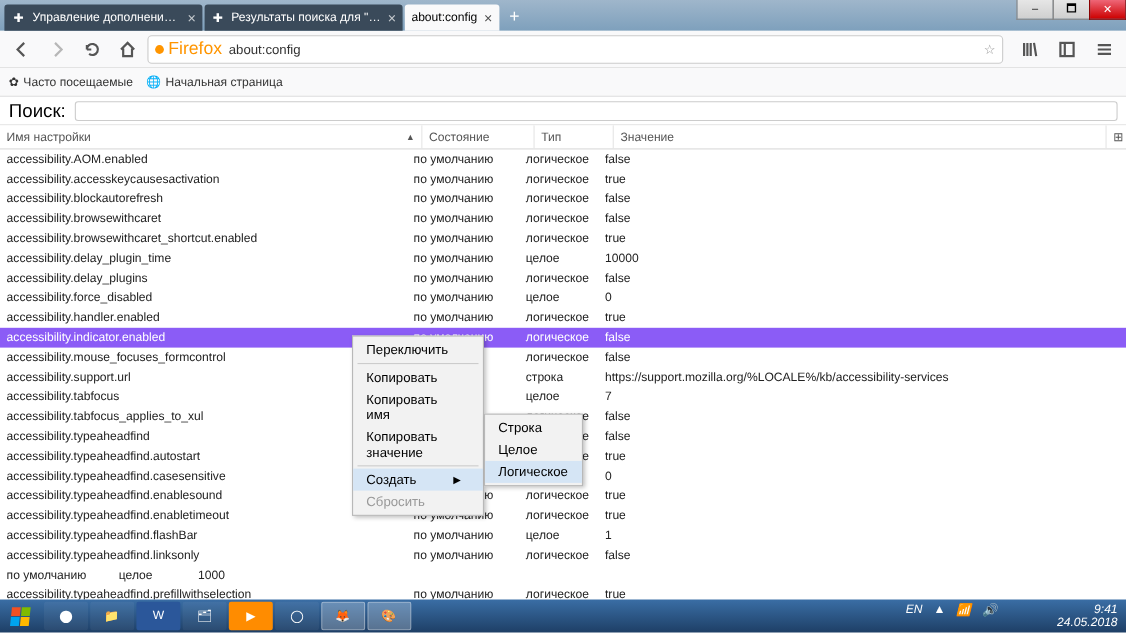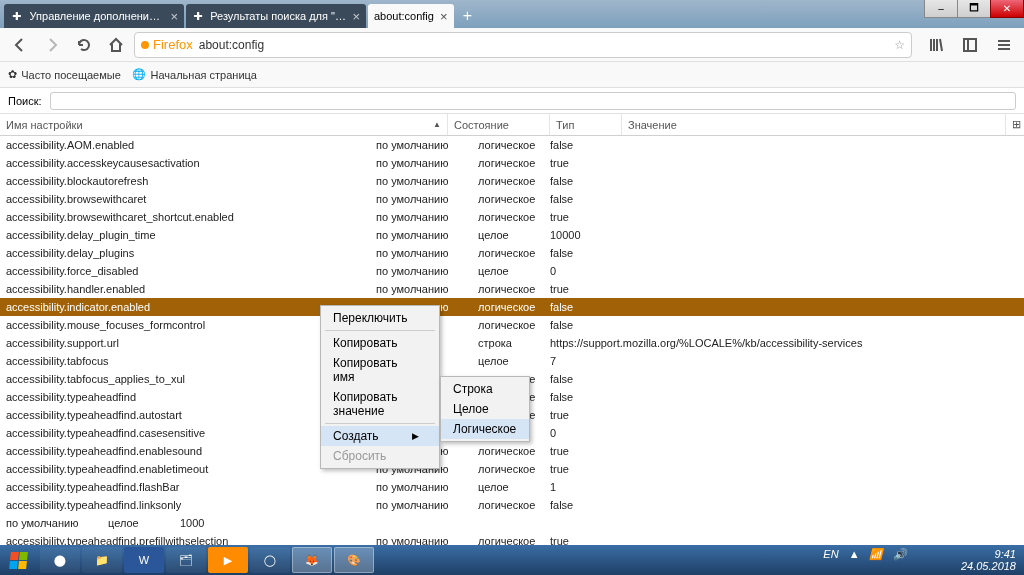--- a/index.html
+++ b/index.html
@@ -18,54 +18,54 @@
   .win-controls { position:absolute; top:0; right:0; display:flex; }
   .win-btn { width:34px; height:18px; background:linear-gradient(#e6e6e6,#cfcfcf); border:1px solid #888; border-top:none; margin-left:-1px; display:flex; align-items:center; justify-content:center; font-size:10px; }
   .win-btn.close { background:linear-gradient(#e67,#c00); color:#fff; border-color:#800; }
 
   
   .nav-bar { display:flex; align-items:center; height:34px; padding:0 6px; background:#f9f9fa; border-bottom:1px solid #e0e0e0; gap:4px; }
   .nav-btn { width:28px; height:28px; display:flex; align-items:center; justify-content:center; color:#555; border-radius:4px; }
   .nav-btn.disabled { opacity:.4; }
   .nav-btn svg { width:16px; height:16px; stroke:currentColor; fill:none; stroke-width:2; }
   .url-box { flex:1 1 auto; display:flex; align-items:center; border:1px solid #ccc; border-radius:4px; height:26px; padding:0 6px; background:#fff; }
-  .url-fox { color:#ff9500; display:flex; align-items:center; gap:4px; margin-right:6px; font-size:13px; }
+  .url-fox { color:#ff9500; display:flex; align-items:center; gap:4px; margin-right:6px; font-size:16px; }
   .url-fox-dot { width:8px; height:8px; border-radius:50%; background:#ff9500; }
   .url-text { flex:1 1 auto; font-size:12px; color:#333; }
   .url-star { color:#999; }
   .right-icons { display:flex; gap:6px; margin-left:6px; }
 
   
   .bm-bar { display:flex; align-items:center; height:26px; padding:0 8px; background:#f9f9fa; border-bottom:1px solid #e0e0e0; gap:12px; font-size:11px; color:#333; }
   .bm-item { display:flex; align-items:center; gap:4px; }
 
   
   .search-row { display:flex; align-items:center; height:26px; padding:0 8px; border-bottom:1px solid #e0e0e0; }
-  .search-label { font-size:11px; margin-right:8px; }
+  .search-label { font-size:17px; margin-right:8px; }
   .search-input { flex:1 1 auto; border:1px solid #ccc; height:18px; border-radius:3px; padding:0 4px; }
 
   
   .col-headers { display:flex; height:22px; border-bottom:1px solid #d0d0d0; background:#fff; font-size:11px; color:#555; }
   .col { border-right:1px solid #e5e5e5; display:flex; align-items:center; padding:0 6px; }
-  .c-name { width:448px;justify-content:space-between; }
+  .c-name { width:384px;justify-content:space-between; }
   .c-name .sort { margin-left:auto; font-size:8px; }
   .c-state { width:102px; }
   .c-type { width:72px; }
   .c-value { flex:1 1 auto; }
   .c-cfg { width:18px; text-align:center; border-right:none; }
 
   
   .grid { height: calc(575px - 28px - 34px - 26px - 26px - 22px - 30px); overflow:hidden; background:#fff;}
   .row { display:flex; height:18px; font-size:11px; color:#222; align-items:center; }
   .row > div { padding:0 6px; white-space:nowrap; overflow:hidden; }
   .r-name { width:370px; }
   .r-state { width:102px; }
   .r-type { width:72px; }
   .r-value { flex:1 1 auto; }
-  .row.selected { background:#a16207; color:#fff; }
+  .row.selected { background:#8b5cf6; color:#fff; }
 
   
   .ctx-menu { position:absolute; background:#f2f2f2; border:1px solid #b8b8b8; box-shadow:2px 2px 4px rgba(0,0,0,.25); font-size:12px; z-index:100; padding:2px 0; }
   .ctx1 { left:320px; top:305px; width:120px; }
   .ctx-item { padding:3px 20px 3px 12px; display:flex; align-items:center; position:relative; }
   .ctx-item.hover { background:#d5e5f5; }
   .ctx-item.disabled { color:#999; }
   .ctx-item .arrow { margin-left:auto; font-size:9px; }
   .ctx-sep { height:1px; background:#ccc; margin:2px 4px; }
   .ctx2 { left:440px; top:376px; width:90px; }

